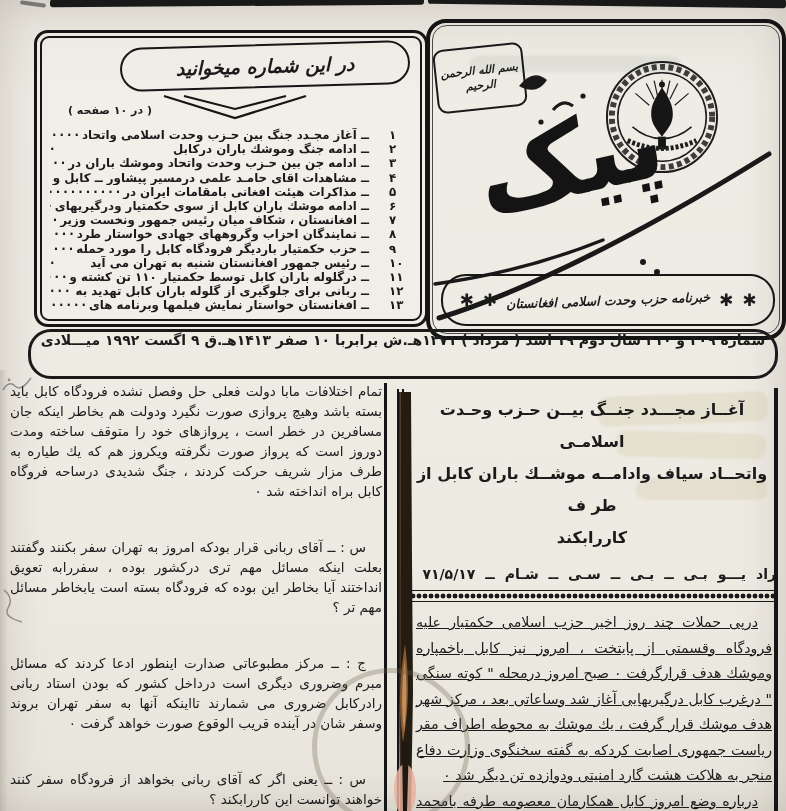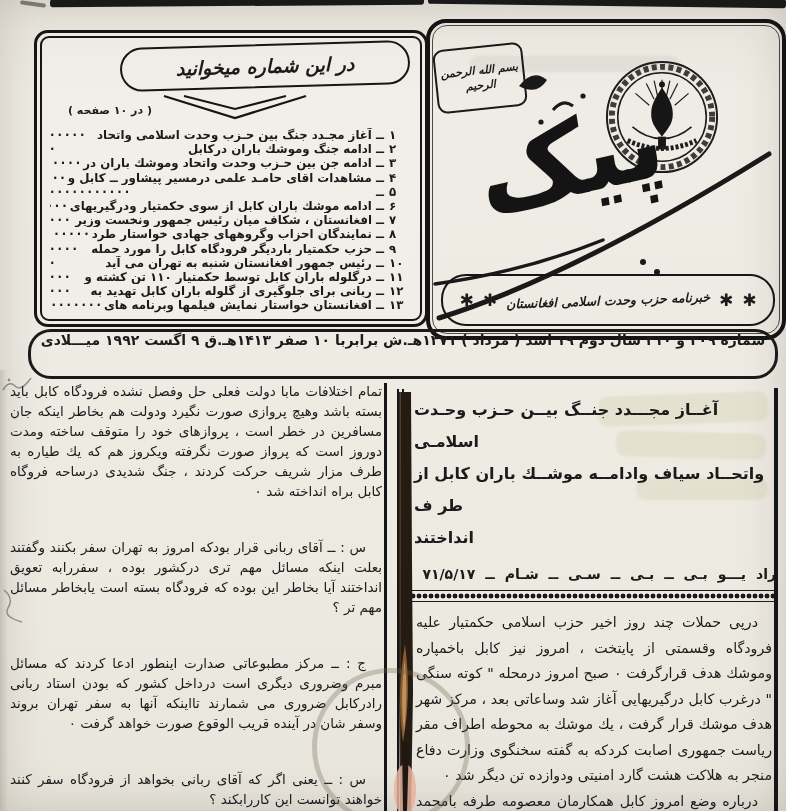--- a/index.html
+++ b/index.html
@@ -22,21 +22,21 @@
     position:absolute; top:6px; left:78px; right:10px; height:40px;
     border:2px solid #161616; border-radius:22px; transform:rotate(-1.6deg);
     display:flex; align-items:center; justify-content:center;
     font-size:19px; font-weight:bold; font-style:italic; letter-spacing:1px;
   }
   .toc-pages-note{position:absolute; top:66px; left:26px; font-size:11px; font-weight:bold; white-space:nowrap;}
   .toc-arrow{position:absolute; top:56px; left:118px;}
   .toc-list{position:absolute; top:90px; left:8px; right:9px; bottom:4px; overflow:hidden;}
   .toc-row{display:flex; align-items:baseline; font-size:11.8px; font-weight:bold; line-height:14.2px; white-space:nowrap; overflow:hidden;}
   .toc-num{min-width:22px; text-align:left;}
-  .toc-dash{margin:0 5px 0 4px;}
+  .toc-dash{margin:0 20px 0 4px;}
   .toc-leader{margin-inline-start:auto; letter-spacing:3px; font-weight:bold;}
   
   .masthead{left:426px; top:19px; width:352px; height:313px; border:4px solid #141414; border-radius:20px;}
   .masthead-inner{position:absolute; inset:2px; border:1.5px solid rgba(20,20,20,.75); border-radius:15px; overflow:hidden;}
   .bismillah{
     position:absolute; left:2px; top:20px; width:82px; height:56px;
     border:2px solid #1a1a1a; border-radius:10px; transform:rotate(-6deg);
     display:flex; align-items:center; justify-content:center; text-align:center;
     font-size:11px; font-weight:bold; font-style:italic; padding:2px; line-height:15px;
   }
@@ -56,30 +56,30 @@
   .issue-bar{
     left:28px; top:329px; width:744px; height:44px; border:3px solid #1a1a1a; border-radius:23px;
     display:flex; align-items:flex-start; justify-content:center;
     font-size:14px; font-weight:bold; white-space:nowrap;
   }
   
   .col-left{left:10px; top:381px; width:372px; font-size:13.5px; line-height:20px; text-align:justify; z-index:2;}
   .col-left p{margin:0;}
   .col-left p.ind{text-indent:16px;margin-top:36px;}
   .col-right{left:408px; top:382px; width:368px; z-index:2;}
-  .headline{text-align:left; font-weight:bold; font-size:16px; line-height:32px; margin:12px 6px 12px 6px;}
+  .headline{text-align:center; font-weight:bold; font-size:16px; line-height:32px; margin:12px 6px 12px 6px;}
   .byline{text-align:right; font-weight:bold; font-size:14px; margin-top:4px; word-spacing:5px; white-space:nowrap;}
   .chain{
     height:10px; margin:8px 2px 6px 2px;
     border-top:1.5px solid #1a1a1a; border-bottom:1.5px solid #1a1a1a;
     background-image:radial-gradient(circle at 3px 5px, #1a1a1a 2.2px, transparent 2.7px);
     background-size:6px 10px;
   }
   .col-right .bodytxt{font-size:14.2px; line-height:25.5px; text-align:justify; padding:2px 4px 0 8px;}
-  .col-right .bodytxt p{margin:0; text-indent:14px;}
+  .col-right .bodytxt p{margin:0; text-indent:14px;text-decoration:underline;}
   
   .vline{background:#151515; z-index:1;}
   .vl-a{left:384px; top:383px; width:2.5px; height:428px;}
   .vl-b{left:397px; top:389px; width:2px;  height:422px;}
   .vl-c{left:402px; top:389px; width:1.5px;height:422px;}
   .vl-r{left:774px; top:388px; width:4px;  height:423px;}
   
   .strip{left:390px; top:392px; width:28px; height:419px; z-index:6;}
   .ring{
     left:312px; top:668px; width:148px; height:148px; border-radius:50%;
@@ -141,20 +141,21 @@
           </div>
         <div class="toc-row">
             <span class="toc-num">۴</span>
             <span class="toc-dash">ــ</span>
             <span class="toc-text">مشاهدات اقای حامـد علمی درمسیر پیشاور ــ کابل و</span>
             <span class="toc-leader">···</span>
           </div>
         <div class="toc-row">
             <span class="toc-num">۵</span>
             <span class="toc-dash">ــ</span>
+            <span class="toc-text">مذاکرات هیئت افغانی بامقامات ایران در</span>
             <span class="toc-leader">···········</span>
           </div>
         <div class="toc-row">
             <span class="toc-num">۶</span>
             <span class="toc-dash">ــ</span>
             <span class="toc-text">ادامه موشك باران کابل از سوی حکمتیار ودرگیریهای</span>
             <span class="toc-leader">···</span>
           </div>
         <div class="toc-row">
             <span class="toc-num">۷</span>
@@ -261,21 +262,21 @@
     <p>تمام اختلافات مابا دولت فعلی حل وفصل نشده فرودگاه کابل باید بسته باشد وهیچ پروازی صورت نگیرد ودولت هم بخاطر اینکه جان مسافرین در خطر است ، پروازهای خود را متوقف ساخته ومدت دوروز است که پرواز صورت نگرفته ویکروز هم که یك طیاره به طرف مزار شریف حرکت کردند ، جنگ شدیدی درساحه فروگاه کابل براه انداخته شد ۰</p>
     <p class="ind">س : ــ آقای ربانی قرار بودکه امروز به تهران سفر بکنند وگفتند بعلت اینکه مسائل مهم تری درکشور بوده ، سفررابه تعویق انداختند آیا بخاطر این بوده که فرودگاه بسته است یابخاطر مسائل مهم تر ؟</p>
     <p class="ind">ج : ــ مرکز مطبوعاتی صدارت اینطور ادعا کردند که مسائل مبرم وضروری دیگری است درداخل کشور که بودن استاد ربانی رادرکابل ضروری می شمارند تااینکه آنها به سفر تهران بروند وسفر شان در آینده قریب الوقوع صورت خواهد گرفت ۰</p>
     <p class="ind">س : ــ یعنی اگر که آقای ربانی بخواهد از فرودگاه سفر کنند خواهند توانست این کاررابکند ؟</p>
   </div>
 
   <div class="abs col-right">
     <div class="headline">
       <div>آغــاز مجـــدد جنــگ بیــن حـزب وحـدت اسلامـی</div>
       <div>واتحــاد سیاف وادامــه موشــك باران کابل از طر ف</div>
-      <div>انداختند</div>
+      <div>کاررابکند</div>
     </div>
     <div class="byline">راد یـــو بـی ــ بـی ــ سـی ــ شـام ــ  ۷۱/۵/۱۷</div>
     <div class="chain"></div>
     <div class="bodytxt">
       <p>درپی حملات چند روز اخیر حزب اسلامی حکمتیار علیه فرودگاه وقسمتی از پایتخت ، امروز نیز کابل باخمپاره وموشك هدف قرارگرفت ۰ صبح امروز درمحله " کوته سنگی " درغرب کابل درگیریهایی آغاز شد وساعاتی بعد ، مرکز شهر هدف موشك قرار گرفت ، یك موشك به محوطه اطراف مقر ریاست جمهوری اصابت کردکه به گفته سخنگوی وزارت دفاع منجر به هلاکت هشت گارد امنیتی ودوازده تن دیگر شد ۰</p>
       <p>درباره وضع امروز کابل همکارمان معصومه طرفه بامحمد معصوم درکابل گفتگوئی انجام داده است که توجه شمارا بآن جلب می کنم :</p>
 
     </div>
   </div>
 

